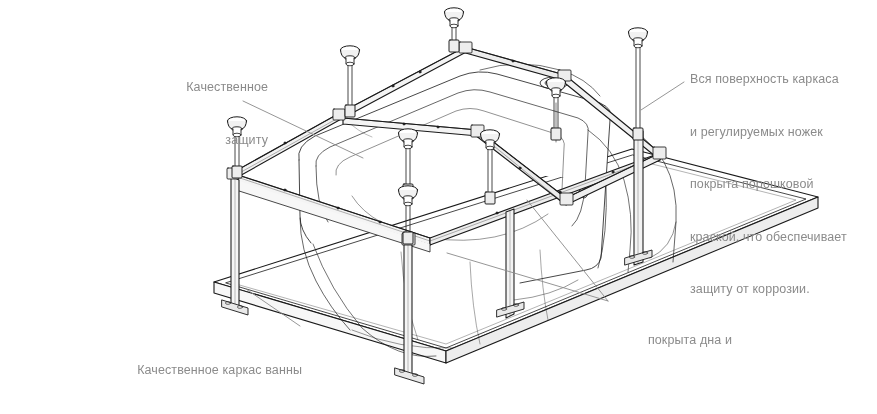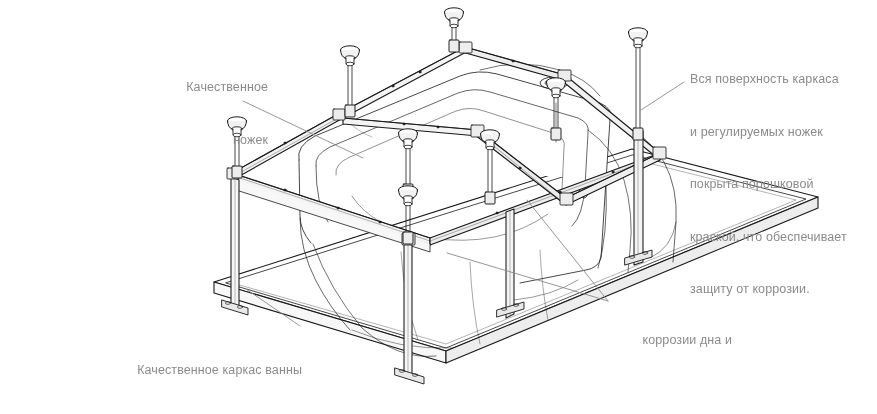--- a/index.html
+++ b/index.html
@@ -292,33 +292,33 @@
         <line x1="608" y1="301" x2="527" y2="200"></line>
 
         <line x1="300" y1="326" x2="246" y2="289"></line>
       </g>
 
     </g>
   </svg>
 
   <div class="callout callout-tl">
     <span class="line">Качественное</span>
-    <span class="line">ножек</span>
+    <span class="line">защиту</span>
   </div>
 
   <div class="callout callout-tr">
     <span class="line">Вся поверхность каркаса</span>
     <span class="line">и регулируемых ножек</span>
     <span class="line">покрыта порошковой</span>
     <span class="line">краской, что обеспечивает</span>
     <span class="line">защиту от коррозии.</span>
   </div>
 
   <div class="callout callout-br">
-    <span class="line">коррозии дна и</span>
+    <span class="line">покрыта дна и</span>
     
   </div>
 
   <div class="callout callout-bl">
     <span class="line">Качественное каркас ванны</span>
     
     
     
   </div>
 

